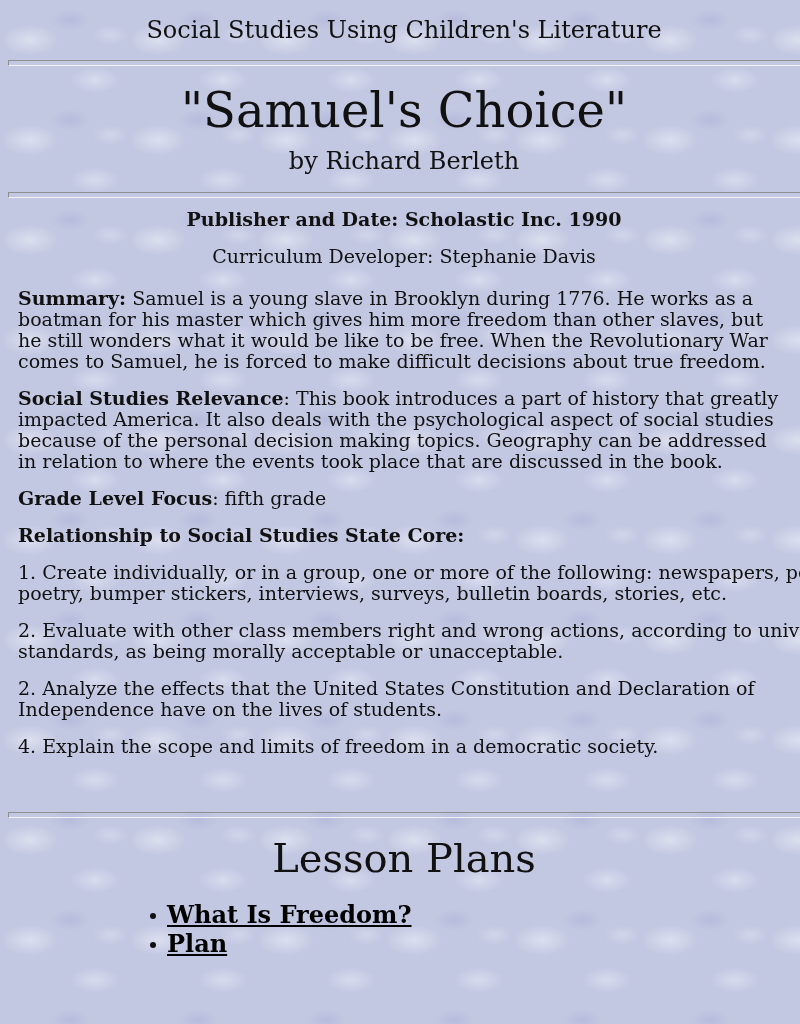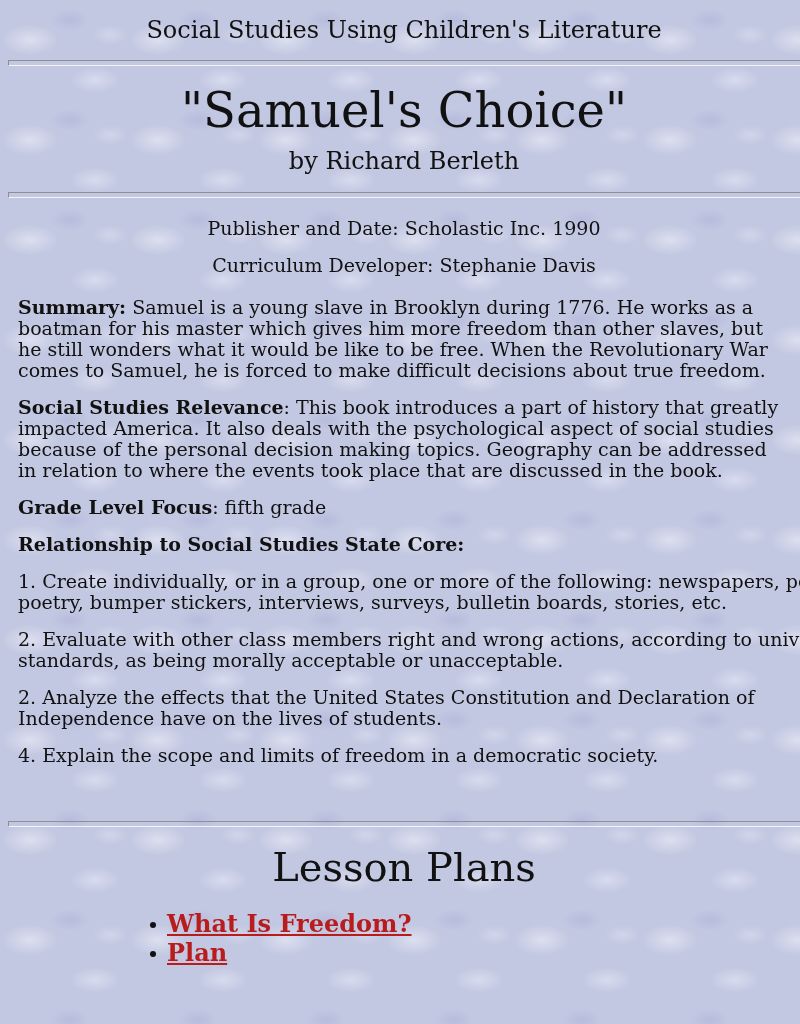--- a/index.html
+++ b/index.html
@@ -56,21 +56,21 @@
     margin: 0;
     margin-top: 8px;
     line-height: 30px;
   }
   .rule2 { margin-top: 16px !important; }
   .meta {
     font-size: 19px;
     line-height: 22px;
     margin: 0;
   }
-  .meta.publisher { margin-top: 19px; }
+  .meta.publisher { margin-top: 10px; font-weight: bold; }
   .meta.developer { margin-top: 15px; }
   p.body {
     font-size: 19px;
     line-height: 21px;
     margin: 10px;
   }
   .summary { margin-top: 21px !important; }
   .relevance { margin-top: 16px !important; }
   .grade { margin-top: 16px !important; }
   .core-heading { margin-top: 16px !important; }
@@ -100,21 +100,21 @@
   ul.lessons li .bullet {
     position: absolute;
     left: 2px;
     top: 13px;
     width: 6px;
     height: 6px;
     background: #111;
     border-radius: 50%;
   }
   ul.lessons a {
-    color: #b91c1c;
+    color: #000000;
   }
   b { font-weight: bold; }
 </style>
 </head>
 <body>
 
 <div class="page">
 
   <p class="site-title center">Social Studies Using Children's Literature</p>
 

